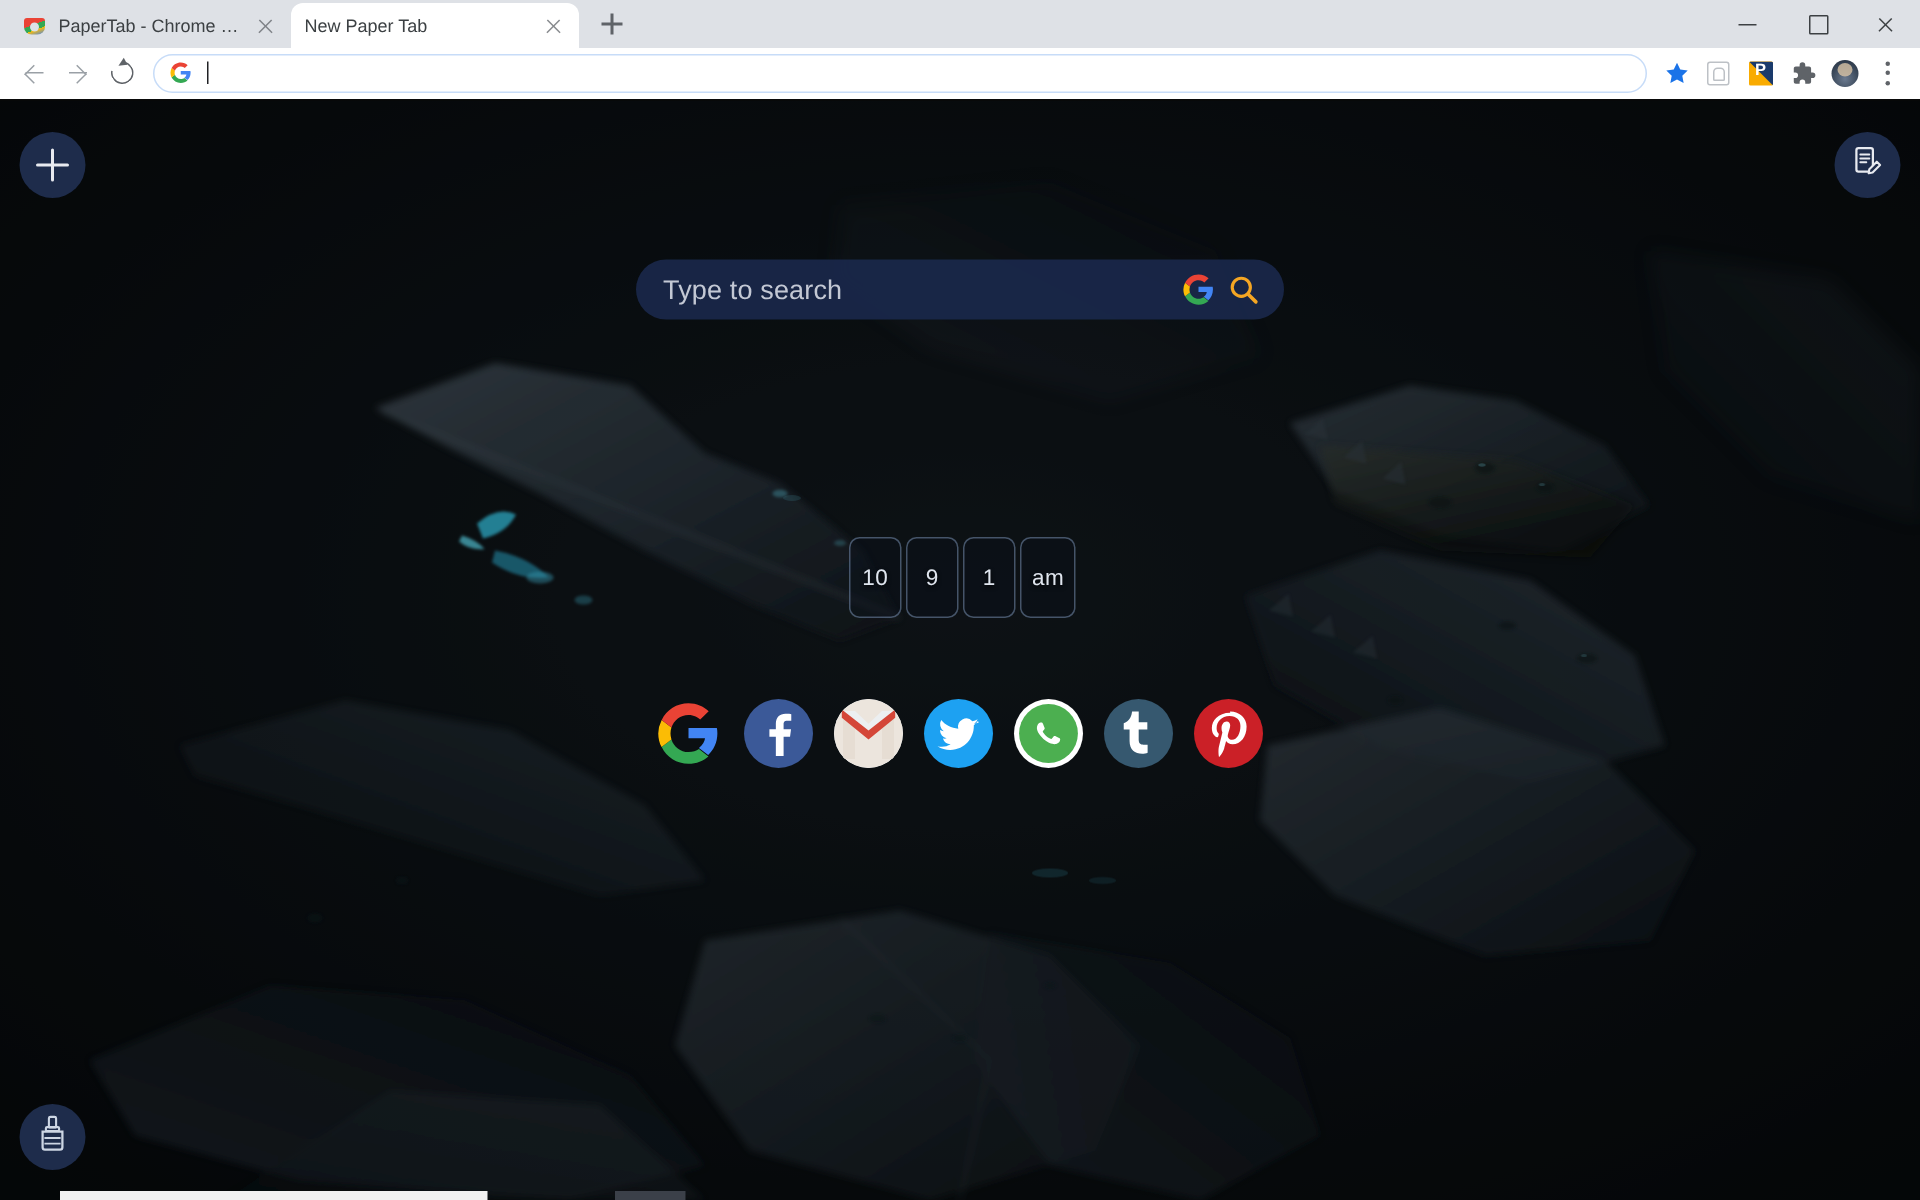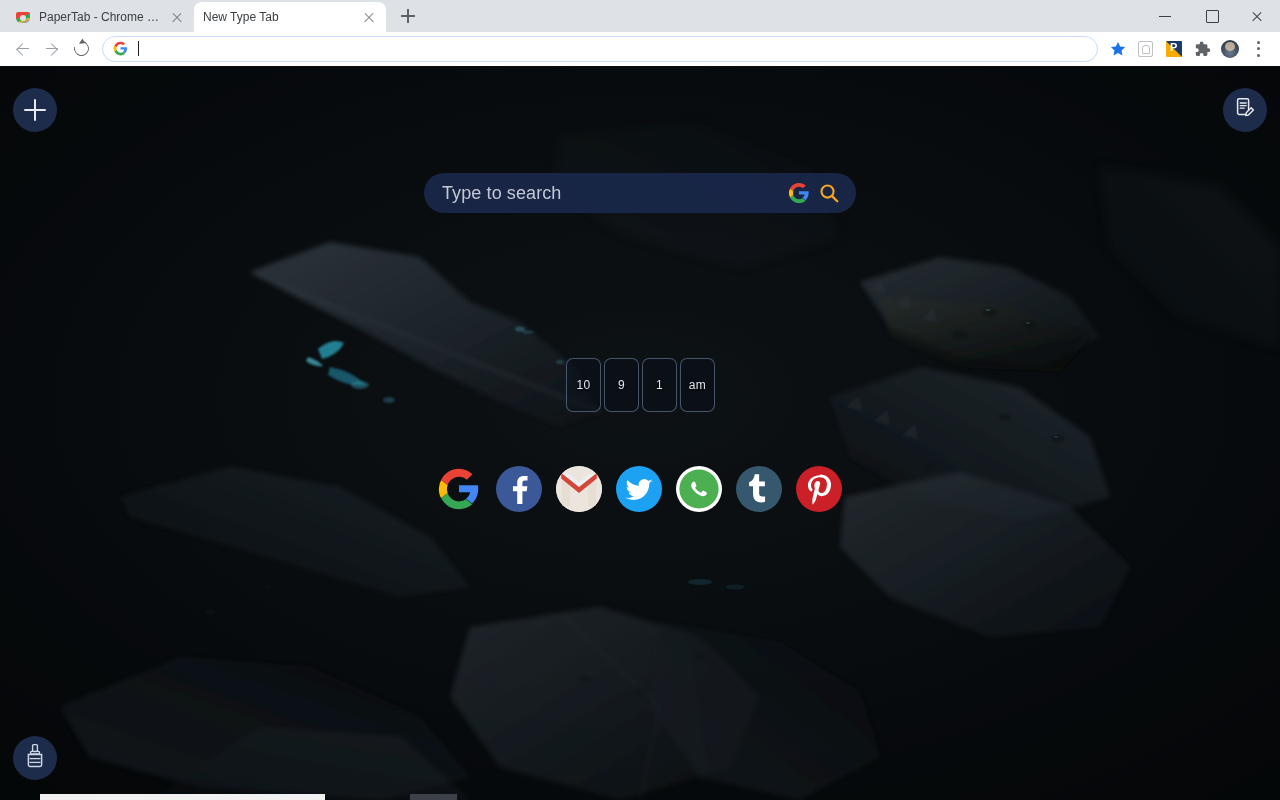--- a/index.html
+++ b/index.html
@@ -214,21 +214,21 @@
   .clock {
     position: absolute; left: 566px; top: 291px;
     display: flex; gap: 3px;
   }
   .clock-tile {
     min-width: 35px; height: 54px; border-radius: 7px;
     border: 1px solid rgba(150,180,220,0.42);
     background: rgba(10,16,28,0.38);
     display: flex; align-items: center; justify-content: center;
     padding: 0 7px;
-    font-size: 12px; color: #dfe5ee; letter-spacing: .3px;
+    font-size: 15px; color: #dfe5ee; letter-spacing: .3px;
     text-shadow: 0 1px 3px rgba(0,0,0,.85);
   }
 
   .shortcuts {
     position: absolute; left: 436px; top: 399px;
     display: flex; gap: 14px; align-items: center;
   }
   .shortcut {
     width: 46px; height: 46px; border-radius: 50%;
     display: flex; align-items: center; justify-content: center;
@@ -255,21 +255,21 @@
 
   <div class="tabstrip">
 
     <div class="tab inactive">
       <span class="tab-favicon papertab"></span>
       <span class="tab-title">PaperTab - Chrome Web Store</span>
       <span class="tab-close"></span>
     </div>
 
     <div class="tab active">
-      <span class="tab-title">New Type Tab</span>
+      <span class="tab-title">New Paper Tab</span>
       <span class="tab-close"></span>
     </div>
 
     <div class="newtab-btn"></div>
 
     <div class="wincontrols">
       <div class="wc wc-min"></div>
       <div class="wc wc-max"></div>
       <div class="wc wc-close"></div>
     </div>

